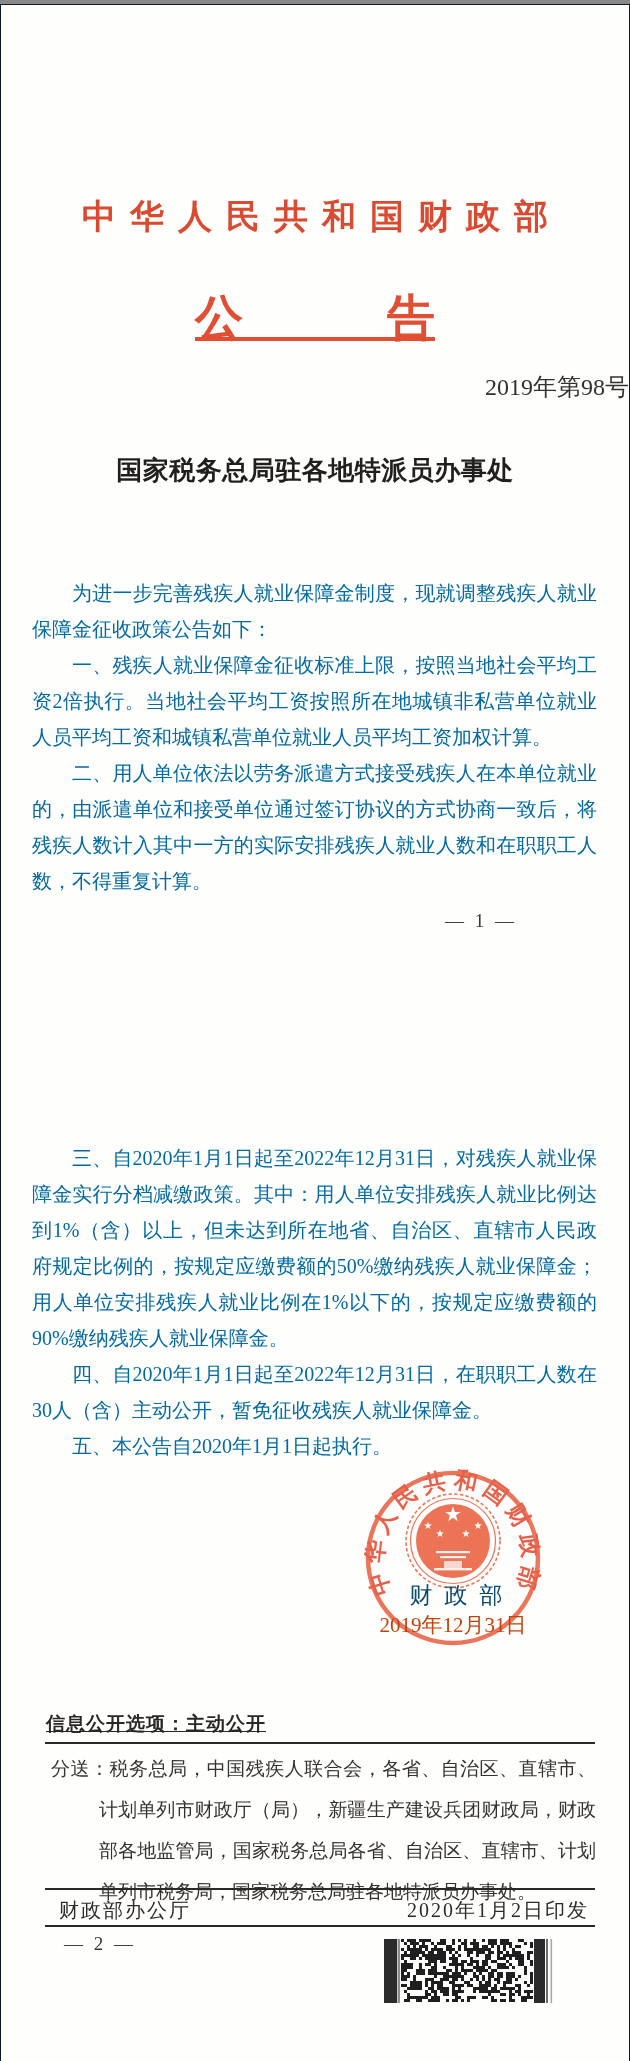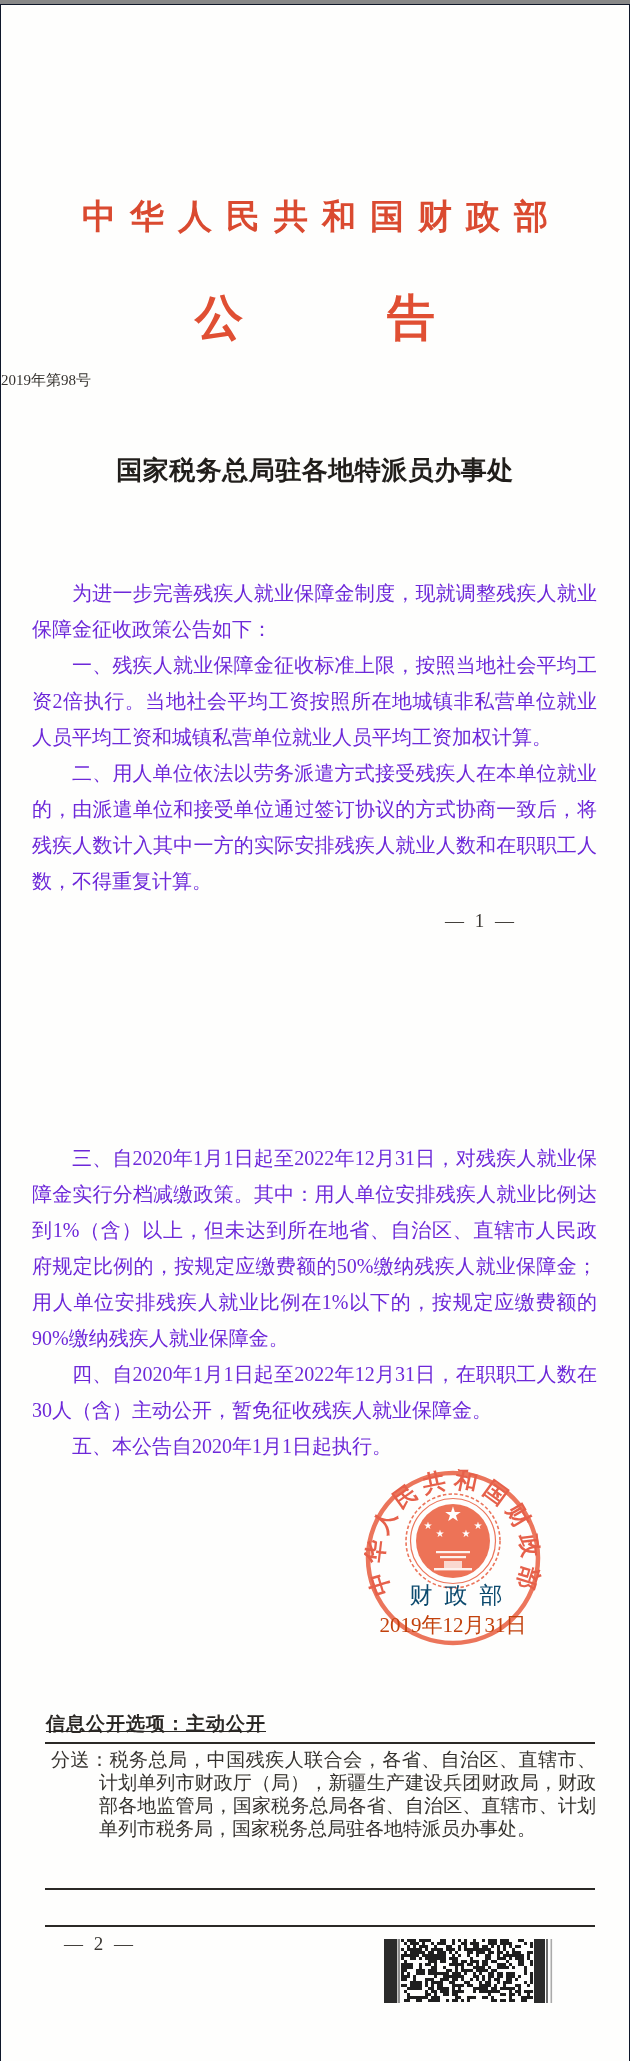--- a/index.html
+++ b/index.html
@@ -19,37 +19,38 @@
     text-align:center;
     font-size:34px;font-weight:700;
     letter-spacing:14px;padding-left:14px;box-sizing:border-box;
     color:#da4a30;
   }
   .announcement-type{
     position:absolute;top:281px;left:0;width:100%;
     text-align:center;
     font-size:48px;font-weight:700;
     color:#e04f33;
+    text-decoration:underline;
   }
   .doc-number{
     position:absolute;top:366px;left:0;width:100%;
-    text-align:left;
-    font-size:15px;color:#35322e;
+    text-align:right;
+    font-size:24px;color:#35322e;
   }
   .doc-title{
     position:absolute;top:446px;left:0;width:100%;
     text-align:center;
     font-size:26px;font-weight:700;letter-spacing:0.5px;
     line-height:40px;color:#211e1b;
   }
   .body-block{
     position:absolute;left:31px;width:565px;
     font-size:20px;line-height:36px;
     text-align:justify;
-    color:#6d28d9;
+    color:#0369a1;
   }
   .body-block p{margin:0;text-indent:2em;}
   #page1-body{top:570px;}
   #page2-body{top:1135px;}
   .page-num{
     position:absolute;
     font-size:19px;letter-spacing:3px;color:#3a3733;
   }
   #page1-num{top:905px;right:112px;}
   #page2-num{top:1928px;left:63px;}
@@ -68,21 +69,21 @@
   .disclosure{
     position:absolute;top:1706px;left:45px;
     font-size:19px;font-weight:700;color:#2a2724;letter-spacing:1px;text-decoration:underline;
   }
   .rule{position:absolute;left:44px;width:550px;border-top:2px solid #2b2926;}
   #rule-1{top:1737px;}
   #rule-2{top:1883px;}
   #rule-3{top:1920px;}
   .distribution{
     position:absolute;top:1743px;left:50px;width:545px;
-    font-size:19px;line-height:23px;color:#35322e;
+    font-size:19px;line-height:41px;color:#35322e;
     text-align:justify;
   }
   .distribution p{margin:0;padding-left:48px;text-indent:-48px;}
   .issuer-row{
     position:absolute;top:1892px;left:58px;width:530px;
     display:flex;justify-content:space-between;
     font-size:20px;letter-spacing:2px;color:#2e2b28;
   }
   .barcode{position:absolute;left:383px;top:1934px;width:174px;height:64px;}
 </style>
@@ -148,20 +149,24 @@
 
   <div class="disclosure">信息公开选项：主动公开</div>
   <div class="rule" id="rule-1"></div>
 
   <div class="distribution">
     <p><span>分送：</span><span>税务总局，中国残疾人联合会，各省、自治区、直辖市、计划单列市财政厅（局），新疆生产建设兵团财政局，财政部各地监管局，国家税务总局各省、自治区、直辖市、计划单列市税务局，国家税务总局驻各地特派员办事处。</span></p>
   </div>
 
   <div class="rule" id="rule-2"></div>
 
+  <div class="issuer-row">
+    <span>财政部办公厅</span>
+    <span>2020年1月2日印发</span>
+  </div>
 
   <div class="rule" id="rule-3"></div>
 
   <div class="page-num" id="page2-num">— 2 —</div>
 
   <svg class="barcode" viewBox="0 0 174 64">
     <rect x="0" y="0" width="13" height="64" fill="#2b2b2b"></rect>
     <rect x="13.5" y="0" width="2.5" height="64" fill="#8d8d8d"></rect>
     <g id="barcode-modules" fill="#1f1f1f">
         <rect x="17" y="0" width="3" height="3"></rect>

